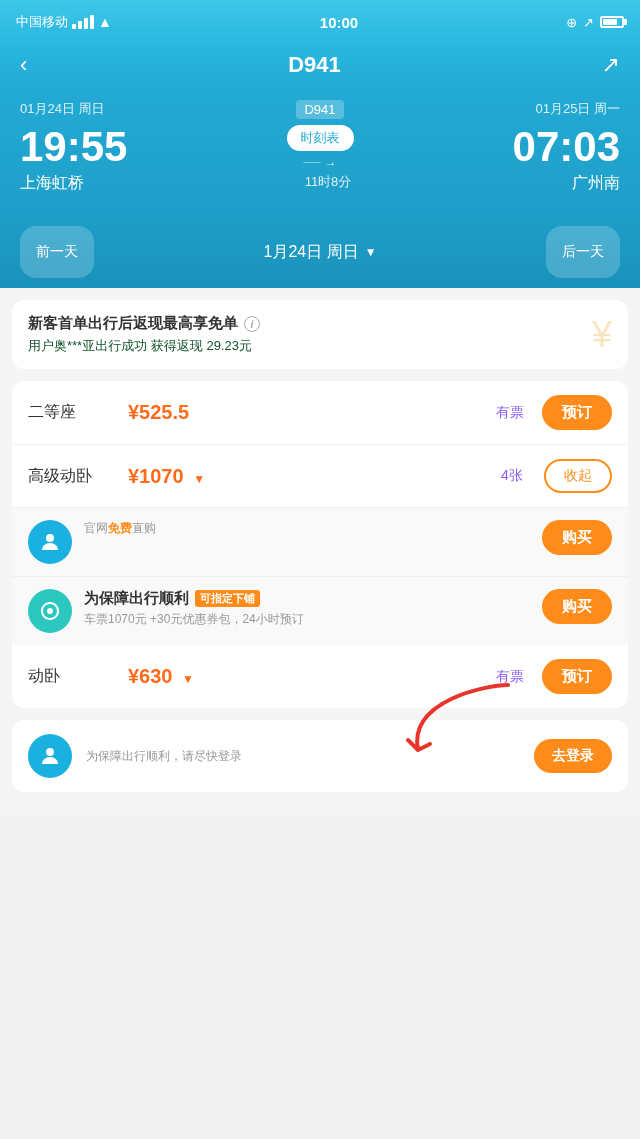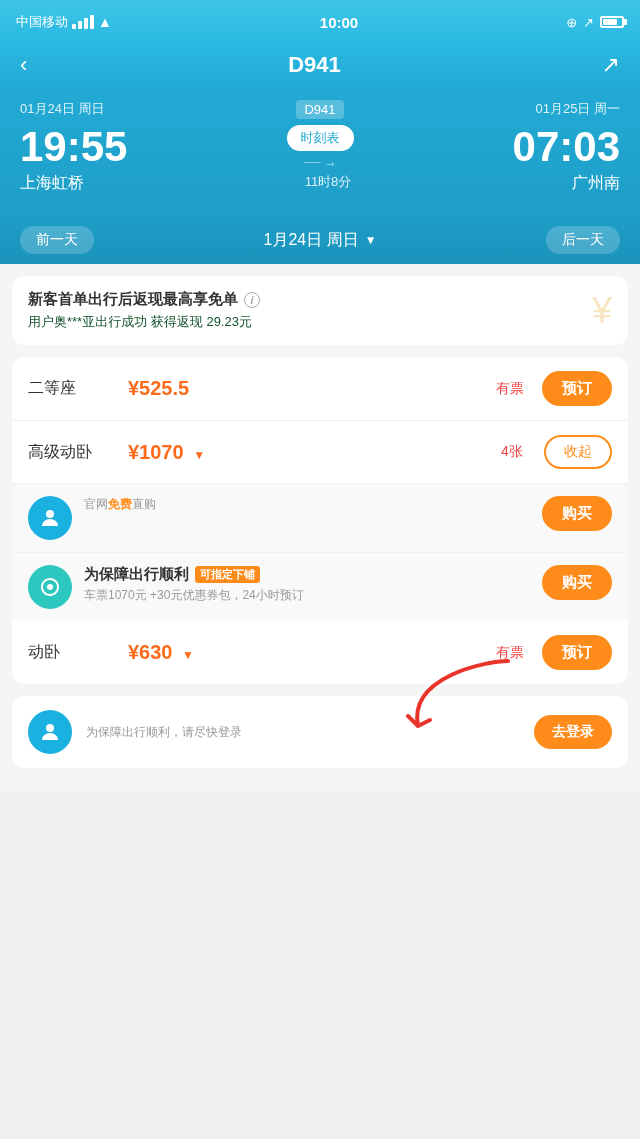--- a/index.html
+++ b/index.html
@@ -139,21 +139,21 @@
       padding: 10px 20px;
       display: flex;
       align-items: center;
       justify-content: space-between;
     }
     .date-nav-btn {
       background: rgba(255,255,255,0.2);
       border: none;
       border-radius: 16px;
       color: white;
-      padding: 5px 16px;
+      padding: 17px 16px;
       font-size: 14px;
       cursor: pointer;
     }
     .date-current {
       color: white;
       font-size: 16px;
       font-weight: 500;
       display: flex;
       align-items: center;
       gap: 6px;
@@ -238,21 +238,21 @@
       color: #ff6b1a;
       font-weight: 700;
       flex: 1;
     }
     .price-arrow {
       font-size: 12px;
       color: #ff6b1a;
       margin-left: 4px;
     }
     .seat-availability {
-      color: #ef4444;
+      color: #8b5cf6;
       font-size: 14px;
       margin-right: 12px;
       min-width: 40px;
       text-align: center;
     }
     .btn-book {
       background: #ff8c1a;
       color: white;
       border: none;
       border-radius: 20px;

